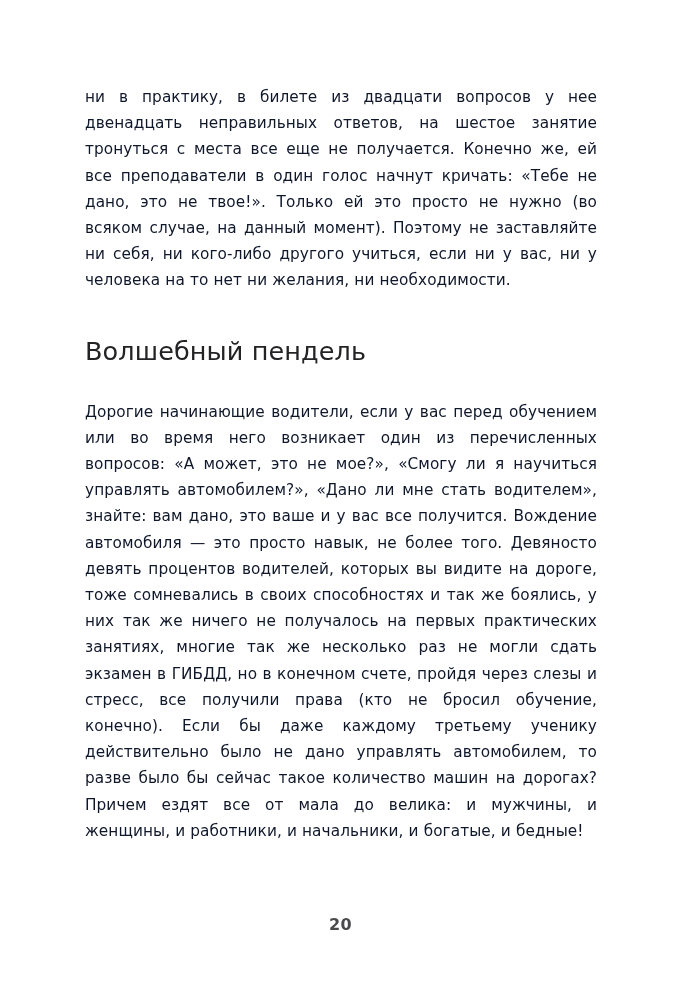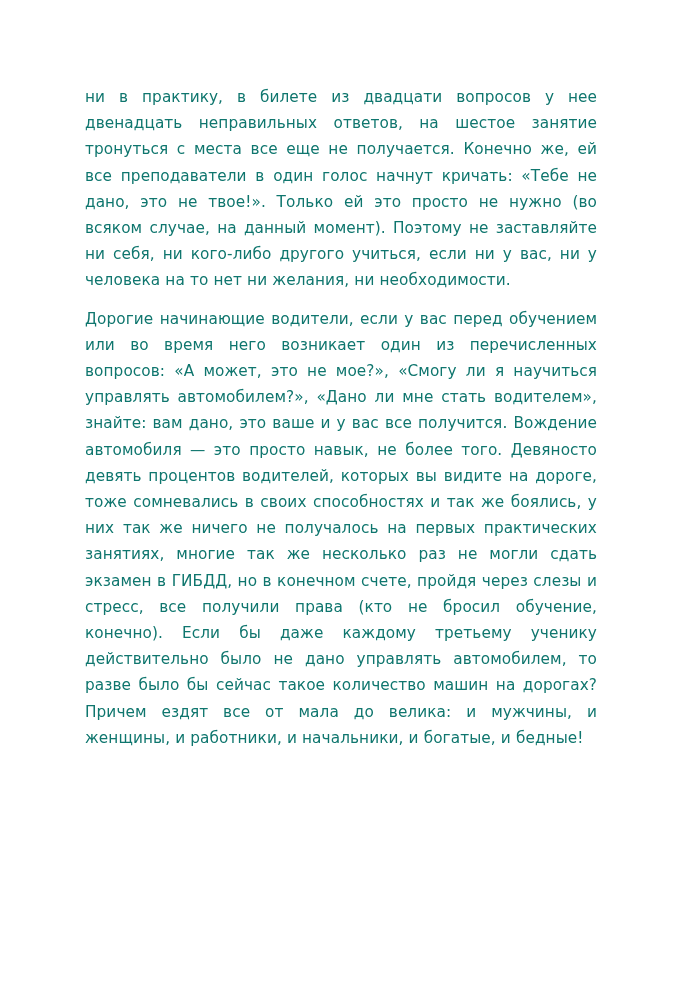--- a/index.html
+++ b/index.html
@@ -28,21 +28,21 @@
     position: absolute;
     left: 85px;
     top: 84px;
     width: 512px;
   }
 
   p.body-par {
     margin: 0;
     font-size: 15.3px;
     line-height: 26.2px;
-    color: #0f766e;
+    color: #0f172a;
     text-align: justify;
     text-justify: inter-word;
     letter-spacing: 0.005em;
     word-spacing: 0.01em;
     hyphens: manual;
   }
 
   p.body-par + p.body-par {
     margin-top: 12px;
   }
@@ -81,20 +81,24 @@
 </style>
 </head>
 <body>
 
 <div class="page">
 
   <div class="text-column">
 
     <p class="body-par">ни в практику, в билете из двадцати вопросов у нее двенадцать неправильных ответов, на шестое занятие тронуться с места все еще не получается. Конечно же, ей все преподаватели в один голос начнут кричать: «Тебе не дано, это не твое!». Только ей это просто не нужно (во всяком случае, на данный момент). Поэтому не заставляйте ни себя, ни кого-либо другого учиться, если ни у вас, ни у человека на то нет ни желания, ни необходимости.</p>
 
+    <div class="heading-block">
+      <h2 class="section-heading">Волшебный пендель</h2>
+    </div>
 
     <p class="body-par">Дорогие начинающие водители, если у вас перед обучением или во время него возникает один из перечисленных вопросов: «А может, это не мое?», «Смогу ли я научиться управлять автомобилем?», «Дано ли мне стать водителем», знайте: вам дано, это ваше и у вас все получится. Вождение автомобиля — это просто навык, не более того. Девяносто девять процентов водителей, которых вы видите на дороге, тоже сомневались в своих способностях и так же боялись, у них так же ничего не получалось на первых практических занятиях, многие так же несколько раз не могли сдать экзамен в ГИБДД, но в конечном счете, пройдя через слезы и стресс, все получили права (кто не бросил обучение, конечно). Если бы даже каждому третьему ученику действительно было не дано управлять автомобилем, то разве было бы сейчас такое количество машин на дорогах? Причем ездят все от мала до велика: и мужчины, и женщины, и работники, и начальники, и богатые, и бедные!</p>
 
 
   </div>
 
+  <div class="page-number">20</div>
 
 </div>
 
 </body></html>

